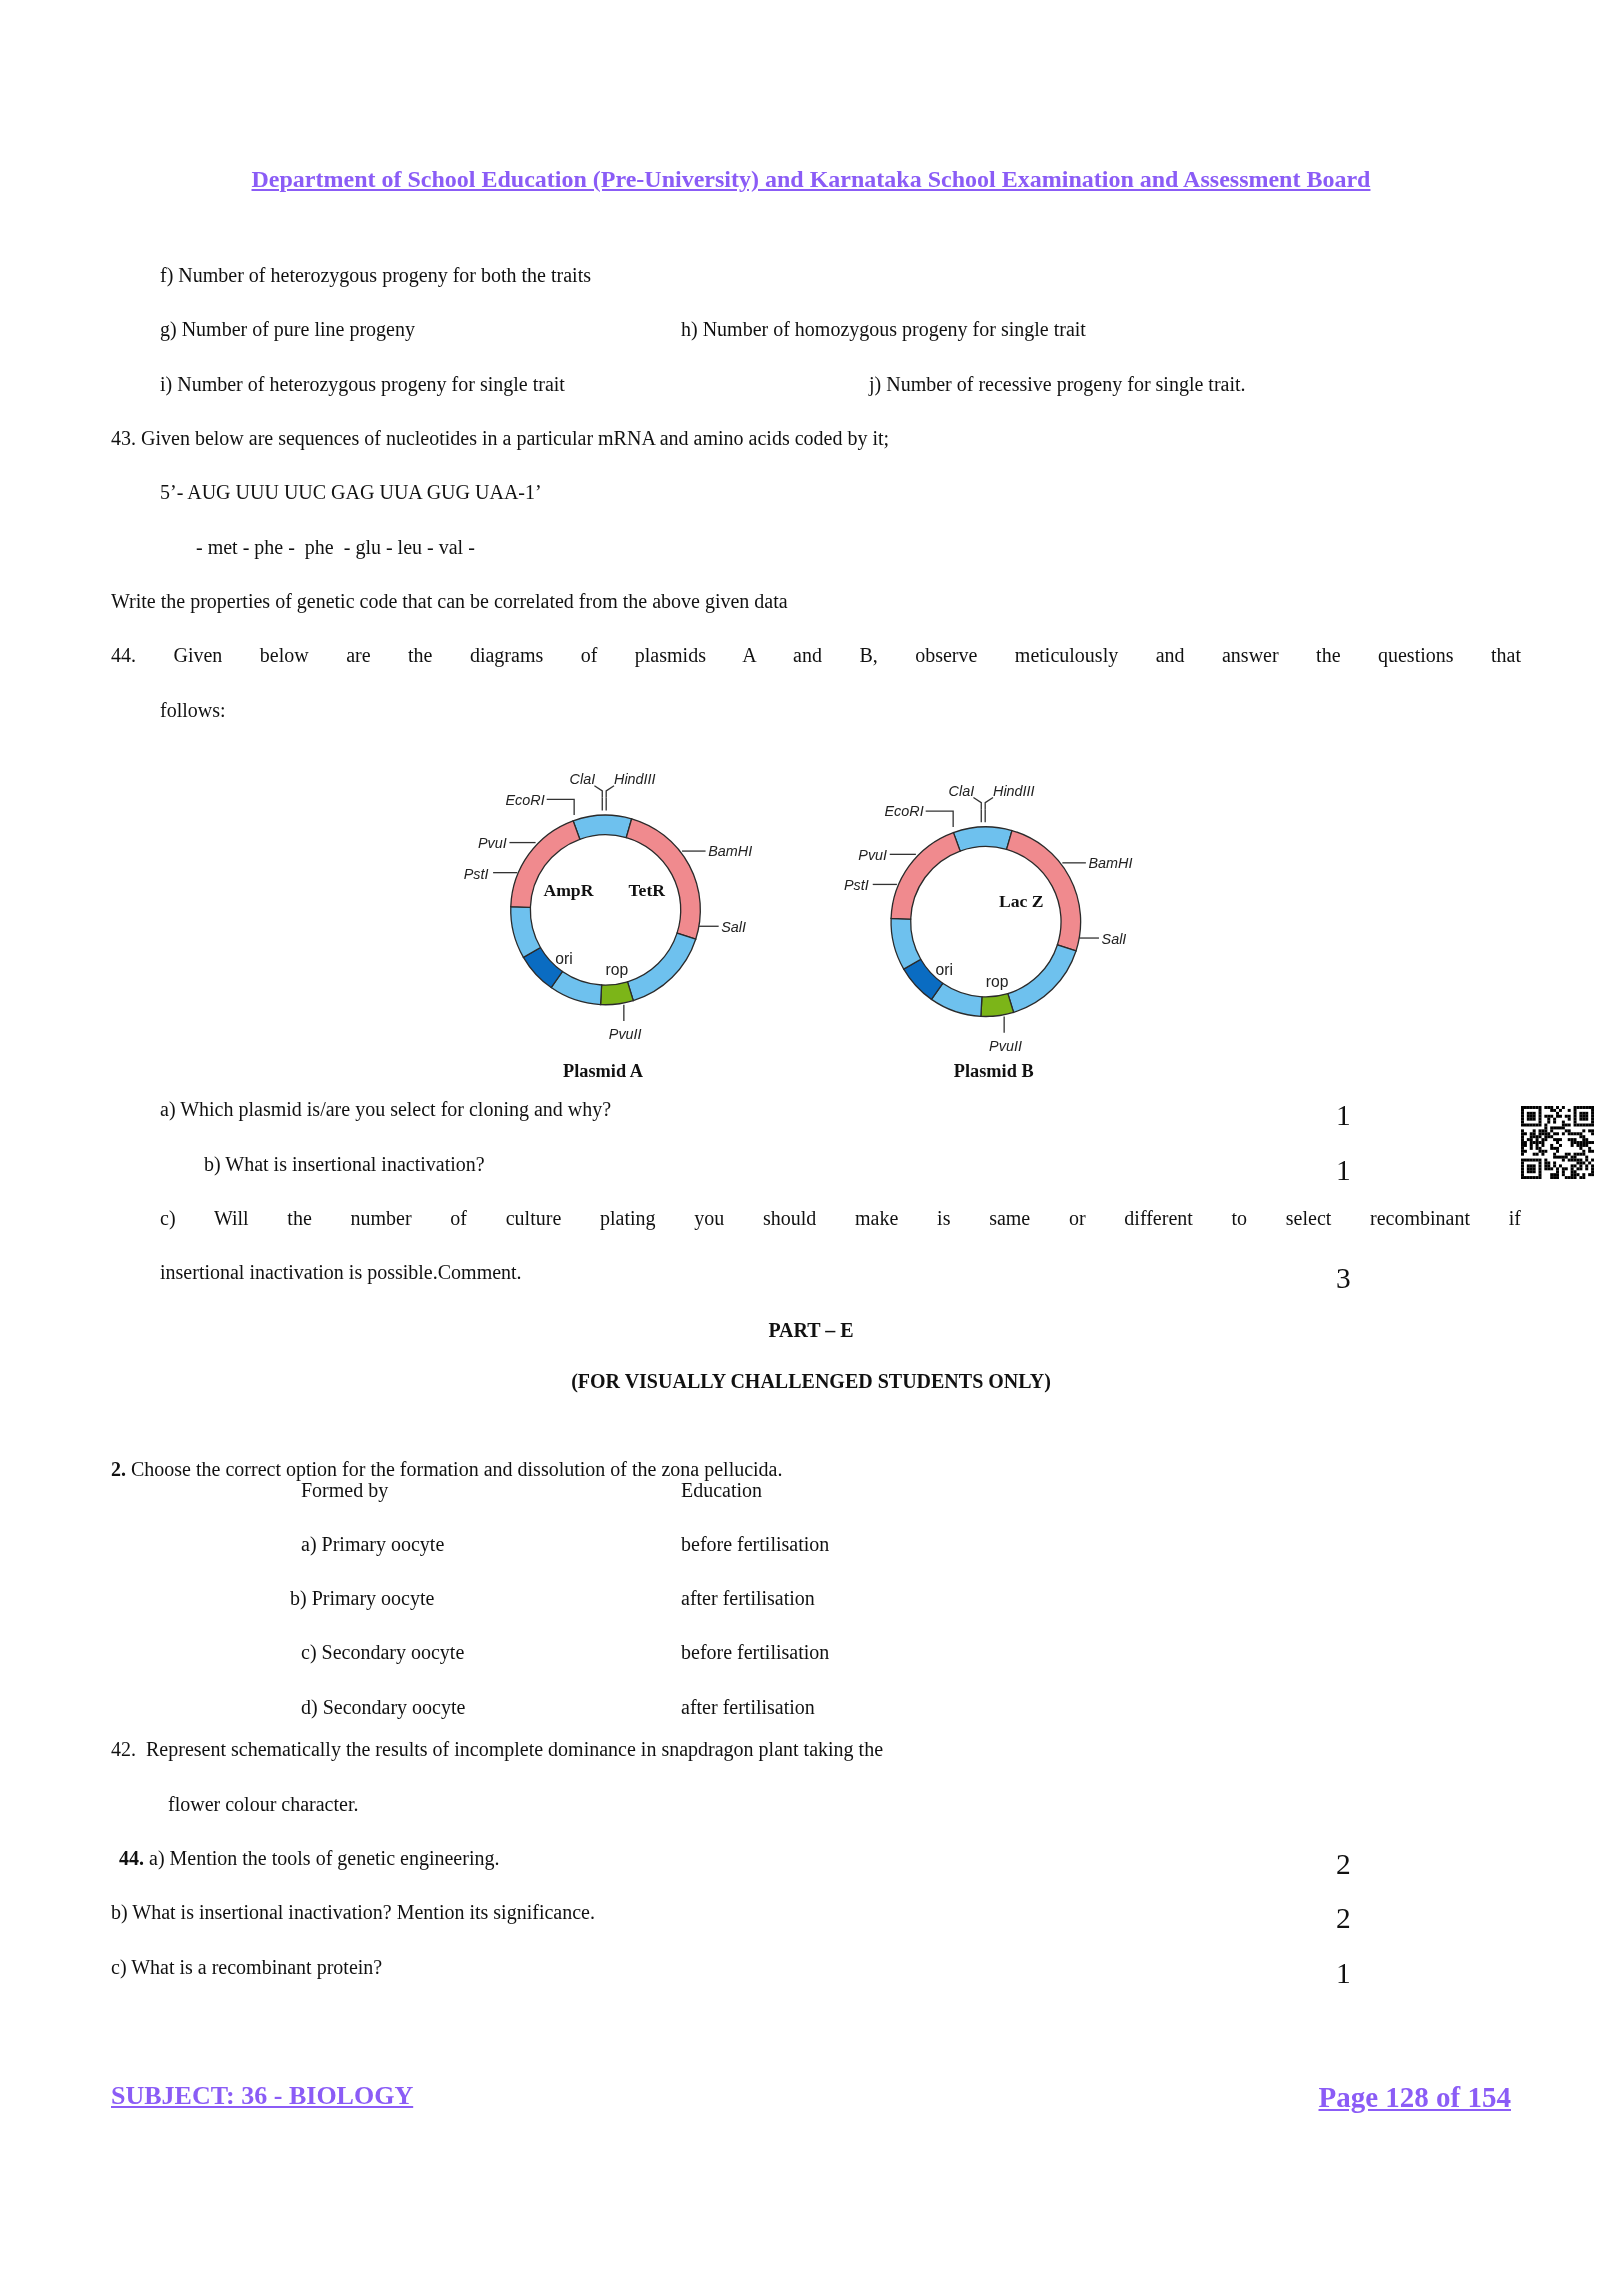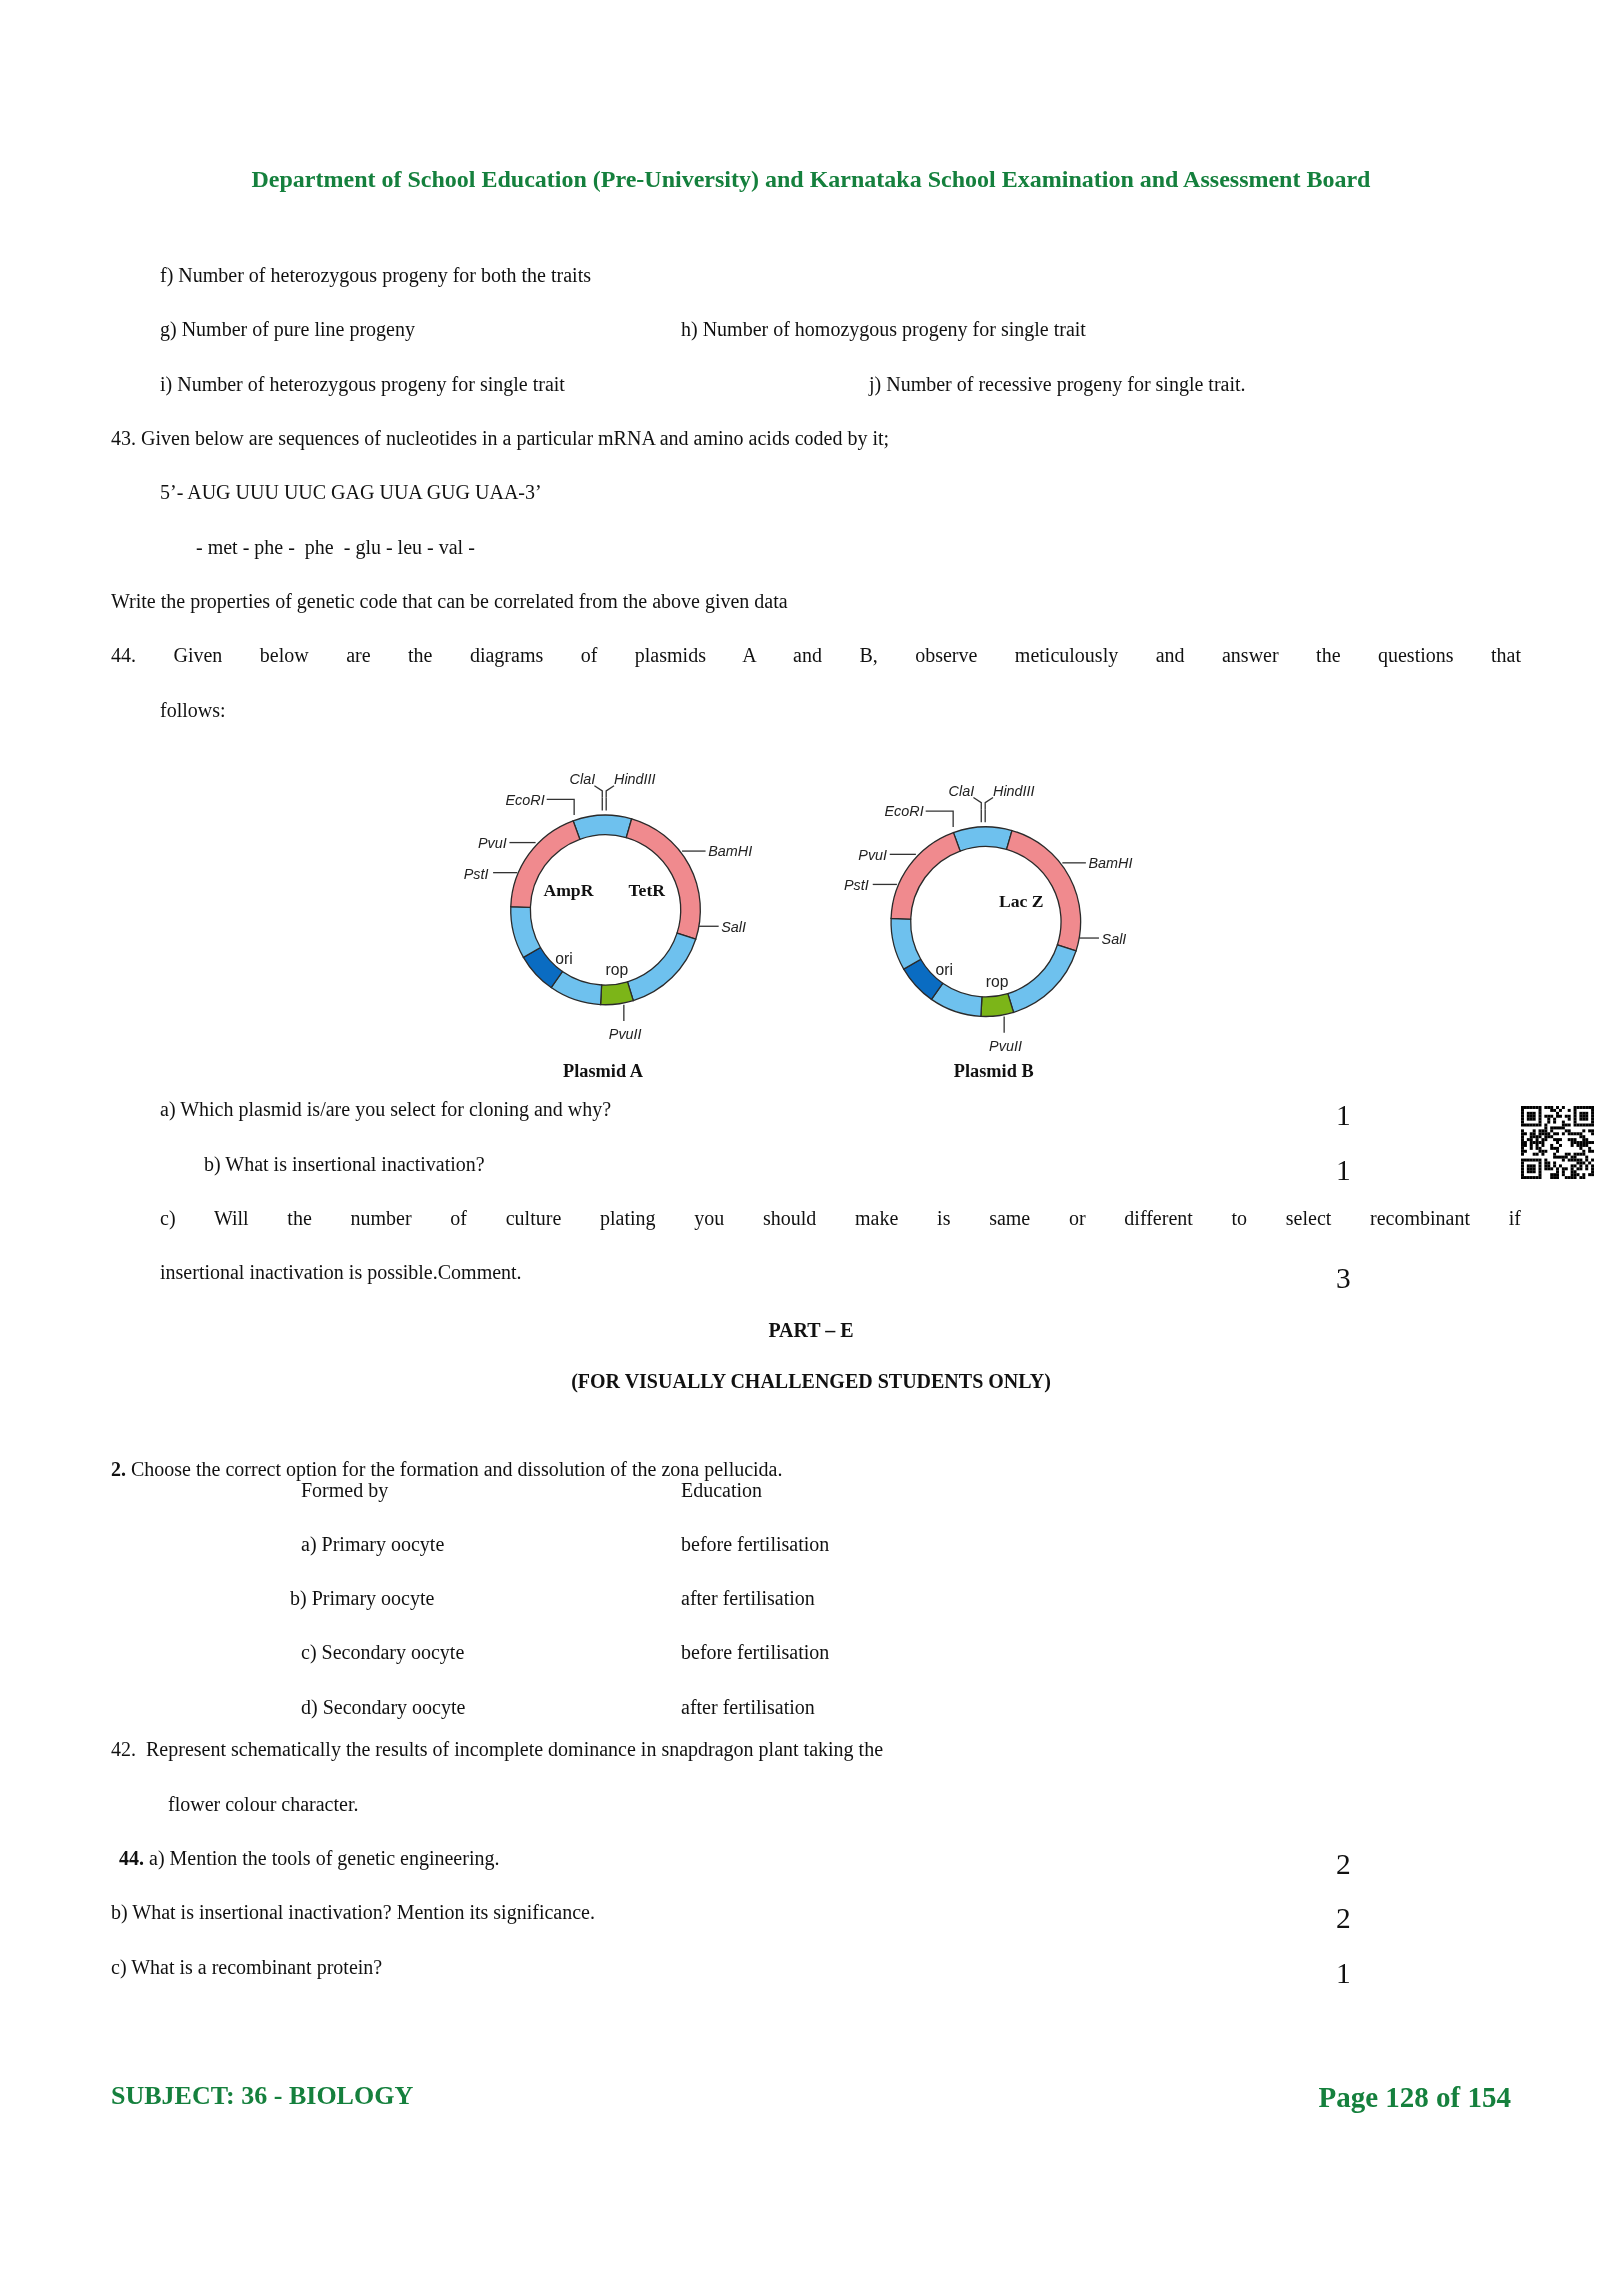--- a/index.html
+++ b/index.html
@@ -3,21 +3,21 @@
 <meta charset="utf-8">
 <style>
   html, body { margin: 0; padding: 0; background: #ffffff; }
   body {
     width: 1622px; height: 2295px; position: relative; overflow: hidden;
     font-family: "Liberation Serif", "DejaVu Serif", serif;
     color: #111;
   }
   .abs { position: absolute; white-space: nowrap; }
   .t { font-size: 20px; line-height: 1; }
-  .hdr { font-size: 24px; font-weight: bold; color: #15803d; }
+  .hdr { font-size: 24px; font-weight: bold; color: #8b5cf6; text-decoration: underline; }
   .bold { font-weight: bold; }
   .center { left: 0; width: 1622px; text-align: center; }
   .just { text-align: justify; text-align-last: justify; white-space: normal; }
   .marks { font-size: 29.4px; }
   svg text { font-family: "Liberation Sans", "DejaVu Sans", sans-serif; }
   .plasmid-svg .site { font-style: italic; font-size: 22px; fill: #222; }
   .plasmid-svg .gene { font-family: "Liberation Serif", "DejaVu Serif", serif; font-weight: bold; font-size: 27px; fill: #111; }
   .plasmid-svg .lbl { font-size: 24px; fill: #222; }
   .plasmid-svg .cap { font-family: "Liberation Serif", "DejaVu Serif", serif; font-weight: bold; font-size: 28px; fill: #111; }
 </style>
@@ -29,21 +29,21 @@
 <div class="abs t" style="left:160px; top:265px;">f) Number of heterozygous progeny for both the traits</div>
 <div class="abs t" style="left:160px; top:319px;">g) Number of pure line progeny</div>
 <div class="abs t" style="left:681px; top:319px;">h) Number of homozygous progeny for single trait</div>
 <div class="abs t" style="left:160px; top:374px;">i) Number of heterozygous progeny for single trait</div>
 <div class="abs t" style="left:869px; top:374px;">j) Number of recessive progeny for single trait.</div>
 
 <div class="abs t" style="left:111px; top:428px;">
   <span>43.</span>
   <span>Given below are sequences of nucleotides in a particular mRNA and amino acids coded by it;</span>
 </div>
-<div class="abs t" style="left:160px; top:482px;">5’- AUG UUU UUC GAG UUA GUG UAA-3’</div>
+<div class="abs t" style="left:160px; top:482px;">5’- AUG UUU UUC GAG UUA GUG UAA-1’</div>
 <div class="abs t" style="left:196px; top:537px; white-space:pre;">- met - phe -  phe  - glu - leu - val -</div>
 <div class="abs t" style="left:111px; top:591px;">Write the properties of genetic code that can be correlated from the above given data</div>
 
 <div class="abs t just" style="left:111px; top:645px; width:1410px;">44. Given below are the diagrams of plasmids A and B, observe meticulously and answer the questions  that</div>
 <div class="abs t" style="left:160px; top:700px;">follows:</div>
 
 <svg class="abs plasmid-svg" style="left:445px; top:753px;" width="393" height="340" viewBox="0 0 600 520">
   <g id="ringA">
       <path d="M195.40707921777803,103.74456998604327 A145,145 0 0 1 284.96741659346486,100.61705408894375 L276.6982959189549,129.45490496709334 A115,115 0 0 0 205.66768351754808,131.93534860962052 Z" fill="#6EC1EE" stroke="#2a2a2a" stroke-width="2"></path>
       <path d="M284.96741659346486,100.61705408894375 A145,145 0 0 1 382.90319486279725,284.80746418436735 L354.37149937394264,275.536954353119 A115,115 0 0 0 276.6982959189549,129.45490496709334 Z" fill="#F08A8E" stroke="#2a2a2a" stroke-width="2"></path>

